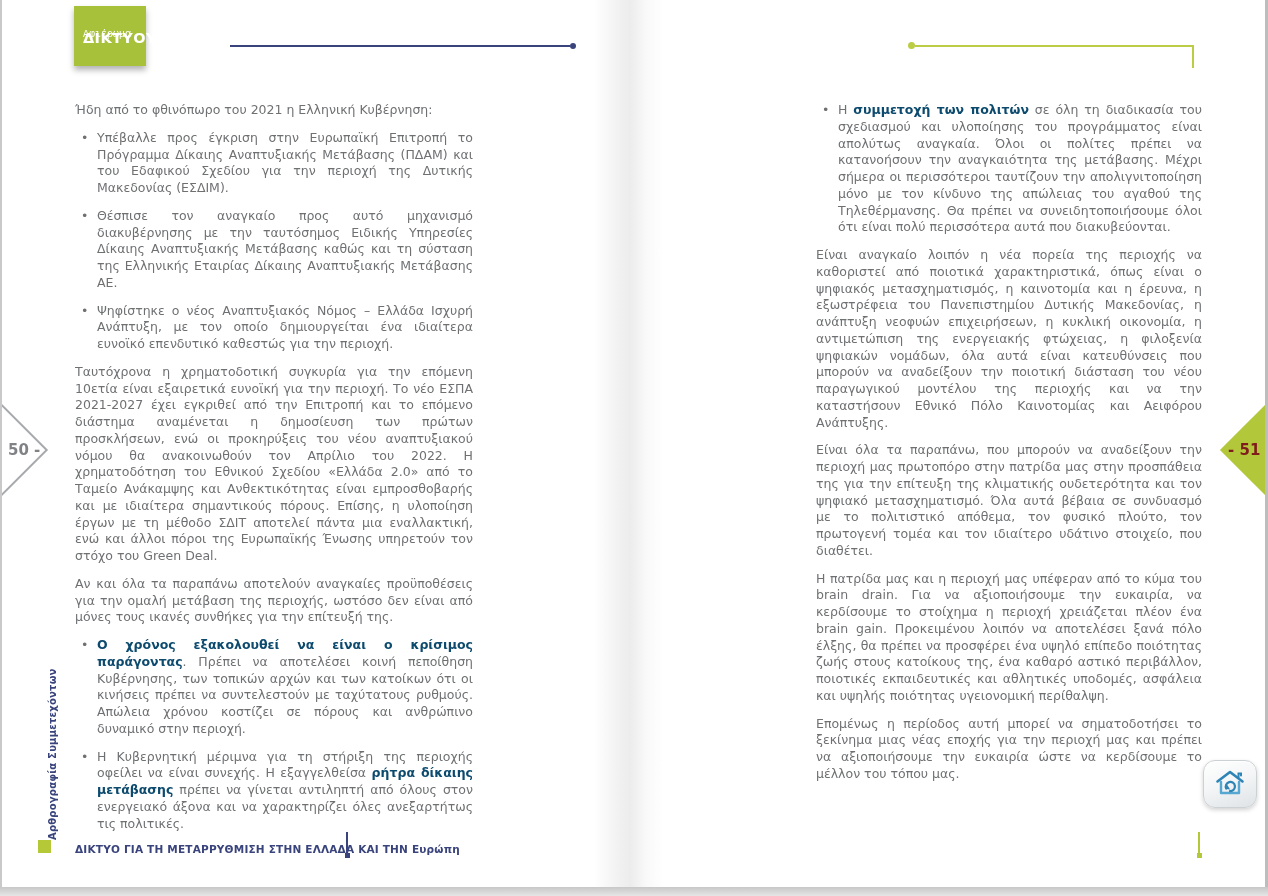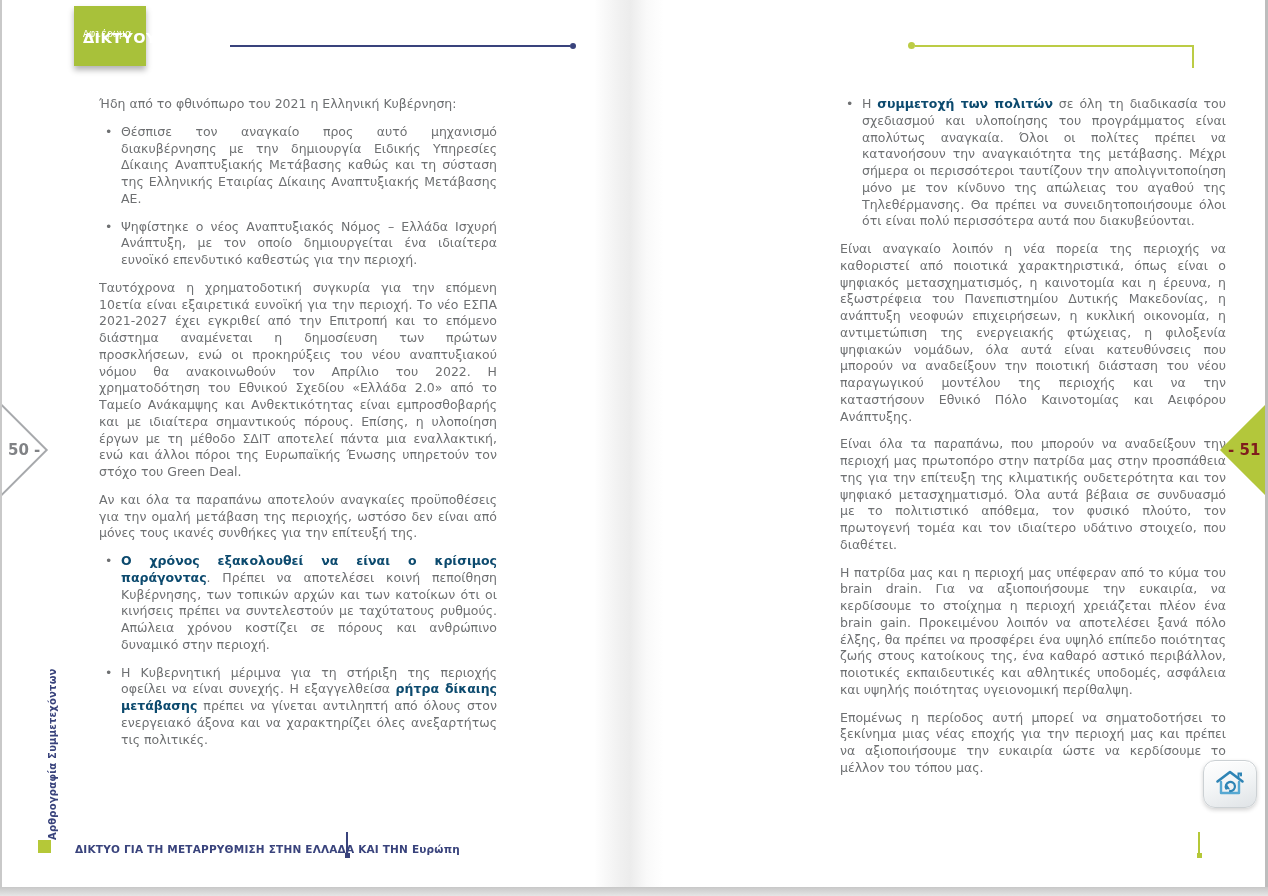--- a/index.html
+++ b/index.html
@@ -24,22 +24,22 @@
   .badge .l2{position:absolute;left:9px;top:24px;font-size:14.5px;font-weight:bold;letter-spacing:.4px;}
 
   
   .rule-left{position:absolute;left:230px;top:45px;width:340px;height:2px;background:#39437c;}
   .rule-left .dot{position:absolute;right:-6px;top:-2px;width:6px;height:6px;border-radius:50%;background:#39437c;}
   .rule-right{position:absolute;left:915px;top:45px;width:277px;height:21px;
     border-top:2px solid #bccc45;border-right:2px solid #bccc45;}
   .rule-right .dot{position:absolute;left:-7px;top:-5px;width:7px;height:7px;border-radius:50%;background:#bccc45;}
 
   
-  .col{position:absolute;top:96px;color:#6e7072;font-size:12.5px;line-height:1.34;
-    text-align:justify;overflow:hidden;margin-left:24px;}
+  .col{position:absolute;top:102px;color:#6e7072;font-size:12.5px;line-height:1.34;
+    text-align:justify;overflow:hidden;}
   .col-left{left:75px;width:398px;max-height:732px;}
   .col-right{left:816px;width:386px;max-height:700px;}
   .col p{margin:0 0 11px 0;}
   .col b{color:#0c4a6e;}
   ul.bul{list-style:none;margin:0 0 4px 0;padding:0;}
   ul.bul li{position:relative;padding-left:22px;margin:0 0 11px 0;}
   ul.bul li::before{content:"•";position:absolute;left:6px;top:0;color:#6e7072;}
 
   
   .marker{position:absolute;top:402px;width:96px;height:96px;}
@@ -87,21 +87,22 @@
   <div class="rule-left">
       <span class="dot"></span>
     </div>
   <div class="rule-right">
       <span class="dot"></span>
     </div>
 
   <div class="col col-left">
     <p>Ήδη από το φθινόπωρο του 2021 η Ελληνική Κυβέρνηση:</p>
     <ul class="bul">
-      <li>Θέσπισε τον αναγκαίο προς αυτό μηχανισμό διακυβέρνησης με την δημιουργία Ειδικής Υπηρεσίες Δίκαιης Αναπτυξιακής Μετάβασης καθώς και τη σύσταση της Ελληνικής Εταιρίας Δίκαιης Αναπτυξιακής Μετάβασης ΑΕ.</li>
+      <li>Υπέβαλλε προς έγκριση στην Ευρωπαϊκή Επιτροπή το Πρόγραμμα Δίκαιης Αναπτυξιακής Μετάβασης (ΠΔΑΜ) και του Εδαφικού Σχεδίου για την περιοχή της Δυτικής Μακεδονίας (ΕΣΔΙΜ).</li>
+      <li>Θέσπισε τον αναγκαίο προς αυτό μηχανισμό διακυβέρνησης με την ταυτόσημος Ειδικής Υπηρεσίες Δίκαιης Αναπτυξιακής Μετάβασης καθώς και τη σύσταση της Ελληνικής Εταιρίας Δίκαιης Αναπτυξιακής Μετάβασης ΑΕ.</li>
       <li>Ψηφίστηκε ο νέος Αναπτυξιακός Νόμος – Ελλάδα Ισχυρή Ανάπτυξη, με τον οποίο δημιουργείται ένα ιδιαίτερα ευνοϊκό επενδυτικό καθεστώς για την περιοχή.</li>
     </ul>
     <p>Ταυτόχρονα η χρηματοδοτική συγκυρία για την επόμενη 10ετία είναι εξαιρετικά ευνοϊκή για την περιοχή. Το νέο ΕΣΠΑ 2021-2027 έχει εγκριθεί από την Επιτροπή και το επόμενο διάστημα αναμένεται η δημοσίευση των πρώτων προσκλήσεων, ενώ οι προκηρύξεις του νέου αναπτυξιακού νόμου θα ανακοινωθούν τον Απρίλιο του 2022. Η χρηματοδότηση του Εθνικού Σχεδίου «Ελλάδα 2.0» από το Ταμείο Ανάκαμψης και Ανθεκτικότητας είναι εμπροσθοβαρής και με ιδιαίτερα σημαντικούς πόρους. Επίσης, η υλοποίηση έργων με τη μέθοδο ΣΔΙΤ αποτελεί πάντα μια εναλλακτική, ενώ και άλλοι πόροι της Ευρωπαϊκής Ένωσης υπηρετούν τον στόχο του Green Deal.</p>
     <p>Αν και όλα τα παραπάνω αποτελούν αναγκαίες προϋποθέσεις για την ομαλή μετάβαση της περιοχής, ωστόσο δεν είναι από μόνες τους ικανές συνθήκες για την επίτευξή της.</p>
     <ul class="bul">
       <li><span></span><b>Ο χρόνος εξακολουθεί να είναι ο κρίσιμος παράγοντας</b><span>. Πρέπει να αποτελέσει κοινή πεποίθηση Κυβέρνησης, των τοπικών αρχών και των κατοίκων ότι οι κινήσεις πρέπει να συντελεστούν με ταχύτατους ρυθμούς. Απώλεια χρόνου κοστίζει σε πόρους και ανθρώπινο δυναμικό στην περιοχή.</span></li>
       <li><span>Η Κυβερνητική μέριμνα για τη στήριξη της περιοχής οφείλει να είναι συνεχής. Η εξαγγελθείσα </span><b>ρήτρα δίκαιης μετάβασης</b><span> πρέπει να γίνεται αντιληπτή από όλους στον ενεργειακό άξονα και να χαρακτηρίζει όλες ανεξαρτήτως τις πολιτικές.</span></li>
 
     </ul>
   </div>

